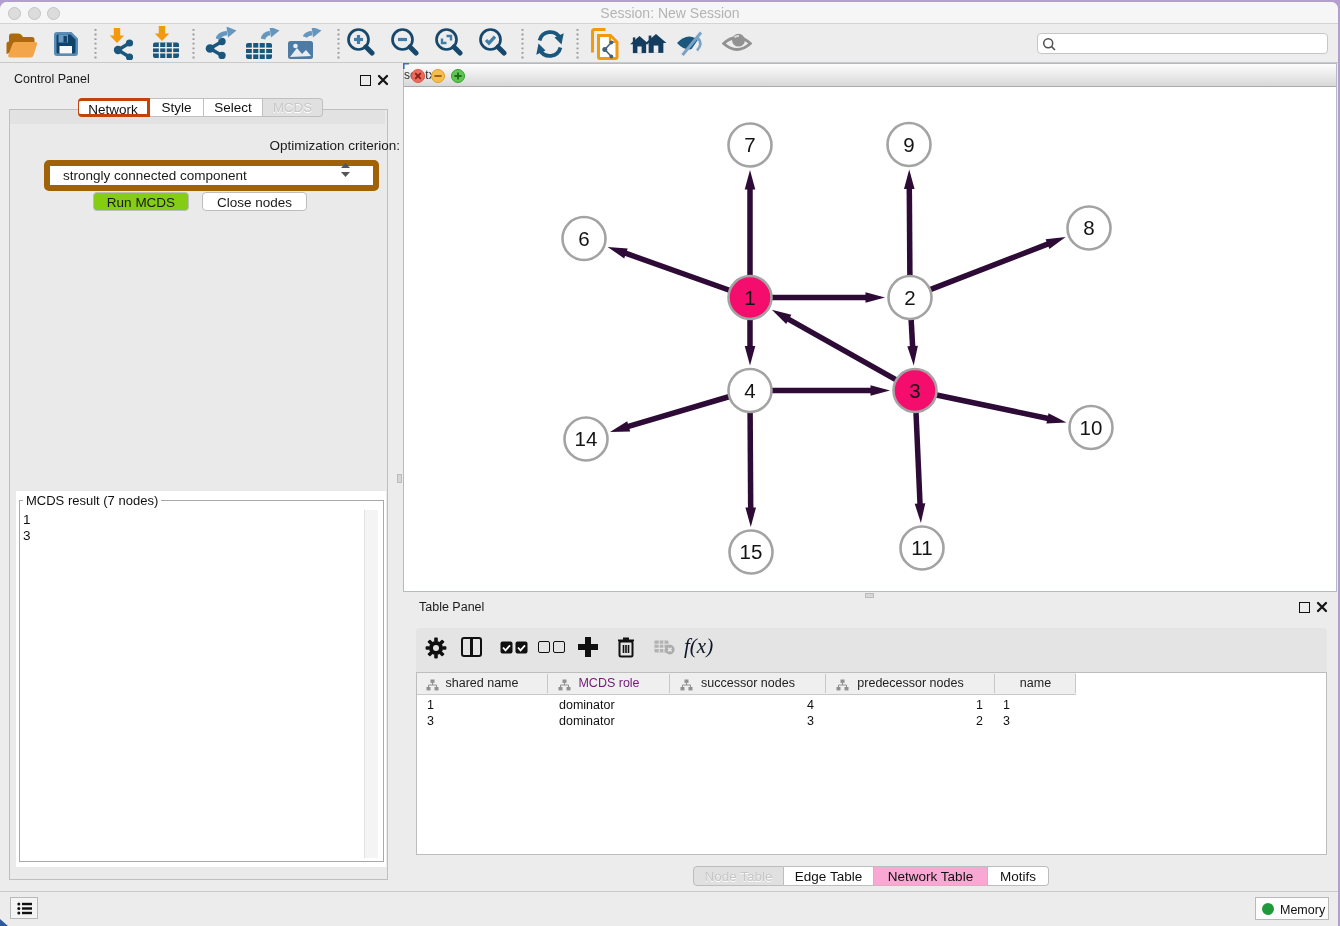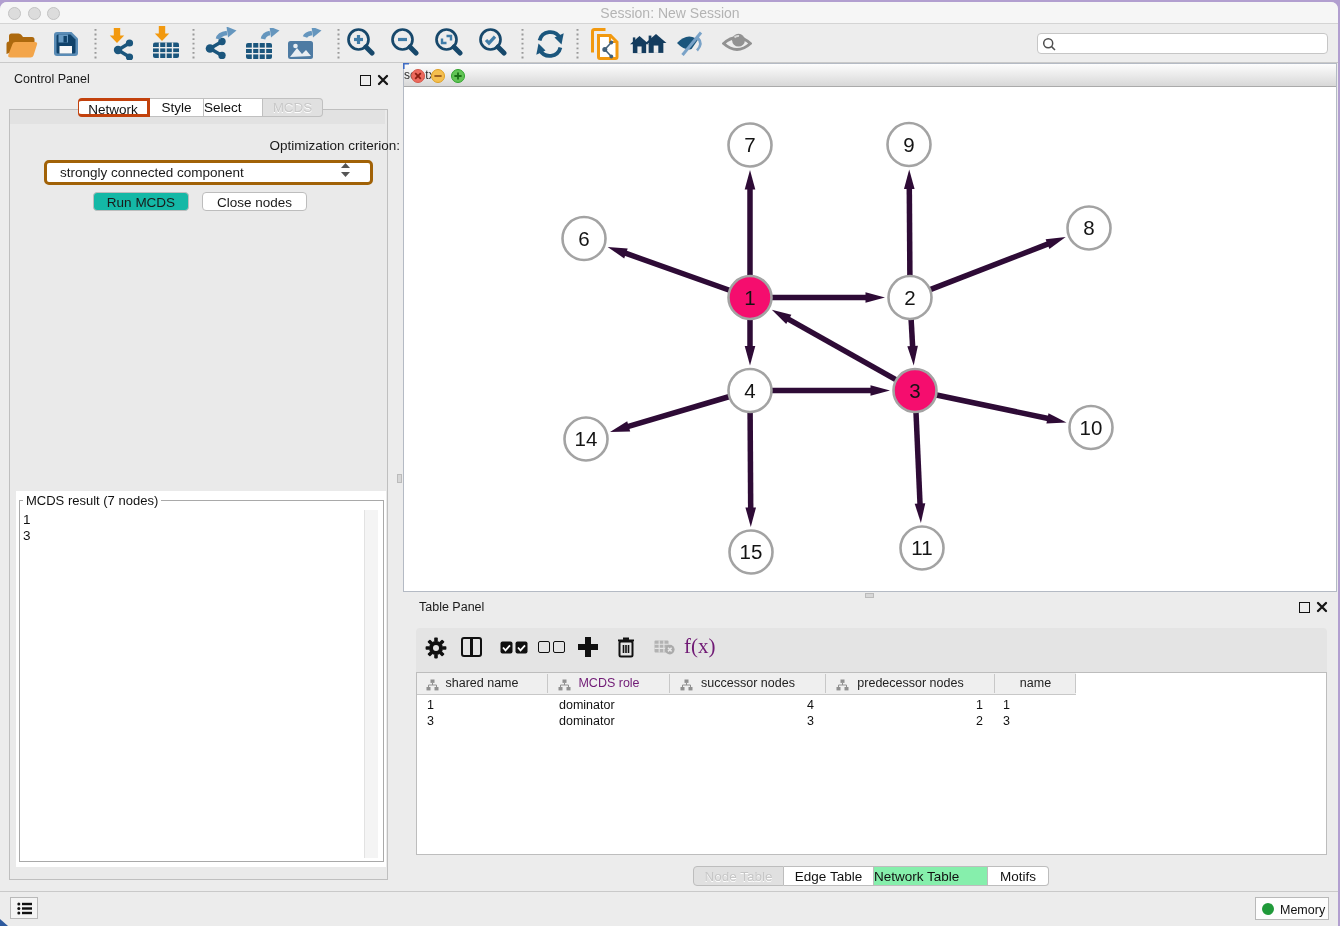--- a/index.html
+++ b/index.html
@@ -142,29 +142,29 @@
   </svg>
 <div class="abs" style="left:14px;top:72px;font-size:12.5px;color:#1a1a1a">Control Panel</div>
 <div style="position:absolute;left:360px;top:75px;width:9px;height:9px;border:1.6px solid #111"></div>
 <svg style="position:absolute;left:377px;top:74px" width="12" height="12" viewBox="0 0 12 12">
     <path d="M2 2 L10 10 M10 2 L2 10" stroke="#151515" stroke-width="2.3" stroke-linecap="round"></path>
   </svg>
 <div class="abs" style="left:8.5px;top:109px;width:377px;height:769px;border:1px solid #bfbfbf;background:#eaeaea"></div>
 <div class="abs" style="left:9.5px;top:110px;width:375px;height:14px;background:#e2e2e2"></div>
 <div class="abs" style="left:78px;top:98px;width:72px;height:19px;background:#ffffff;border:3px solid #c2410c;border-left-width:1px;border-radius:4px 0 0 4px;box-sizing:border-box;font-size:13.5px;color:#111;text-align:center;line-height:17px">Network</div>
 <div class="abs" style="left:150px;top:98px;width:54px;height:19px;background:#ffffff;border:1px solid #c0c0c0;border-left-width:0px;box-sizing:border-box;font-size:13.5px;color:#111;text-align:center;line-height:17px">Style</div>
-<div class="abs" style="left:204px;top:98px;width:59px;height:19px;background:#ffffff;border:1px solid #c0c0c0;border-left-width:0px;box-sizing:border-box;font-size:13.5px;color:#111;text-align:left;line-height:17px">Select</div>
+<div class="abs" style="left:204px;top:98px;width:59px;height:19px;background:#ffffff;border:1px solid #c0c0c0;border-left-width:0px;box-sizing:border-box;font-size:13.5px;color:#111;text-align:center;line-height:17px">Select</div>
 <div class="abs" style="left:263px;top:98px;width:60px;height:19px;background:#e0e0e0;border:1px solid #c0c0c0;border-left-width:0px;border-radius:0 4px 4px 0;box-sizing:border-box;font-size:13.5px;color:#c8c8c8;text-shadow:0 1px 0 #fff;text-align:center;line-height:17px">MCDS</div>
 <div class="abs" style="left:0px;top:138px;width:400px;text-align:right;font-size:13.5px;color:#1a1a1a">Optimization criterion:</div>
-<div class="abs" style="left:44px;top:160px;width:310px;height:19px;background:#fff;border:3px solid #a16207;border-radius:5px;font-size:13.5px;color:#1a1a1a;line-height:19px;padding-left:13px">strongly connected component</div>
+<div class="abs" style="left:44px;top:160px;width:310px;height:19px;background:#fff;border:6px solid #a16207;border-radius:5px;font-size:13.5px;color:#1a1a1a;line-height:19px;padding-left:13px">strongly connected component</div>
 <svg class="abs" style="left:340px;top:163px" width="11" height="14" viewBox="0 0 11 14">
     <polygon points="5.5,0 10,5 1,5" fill="#555"></polygon>
     <polygon points="5.5,14 10,9 1,9" fill="#555"></polygon>
   </svg>
-<div class="abs" style="left:93px;top:192px;width:96px;height:19px;background:#14b8a6;border:1px solid #bdbdbd;border-radius:4px;font-size:13.5px;color:#1a1a1a;text-align:center;line-height:19px;box-sizing:border-box">Run MCDS</div>
+<div class="abs" style="left:93px;top:192px;width:96px;height:19px;background:#84cc16;border:1px solid #bdbdbd;border-radius:4px;font-size:13.5px;color:#1a1a1a;text-align:center;line-height:19px;box-sizing:border-box">Run MCDS</div>
 <div class="abs" style="left:202px;top:192px;width:105px;height:19px;background:#fff;border:1px solid #bdbdbd;border-radius:4px;font-size:13.5px;color:#1a1a1a;text-align:center;line-height:19px;box-sizing:border-box">Close nodes</div>
 <div class="abs" style="left:16px;top:491px;width:370px;height:376px;background:#fff"></div>
 <div class="abs" style="left:19px;top:500px;width:363px;height:360px;border:1px solid #a9a9a9"></div>
 <div class="abs" style="left:23px;top:493px;background:#fff;padding:0 3px;font-size:13px;color:#111">MCDS result (7 nodes)</div>
 <div class="abs" style="left:23px;top:512px;font-size:13.5px;color:#111;line-height:16px">1<br>3</div>
 <div class="abs" style="left:364px;top:510px;width:13px;height:348px;background:#f4f4f4;border-left:1px solid #e2e2e2"></div>
 <div class="abs" style="left:403px;top:63px;width:934px;height:529px;border:1px solid #b4bac4;background:#fff;box-sizing:border-box"></div>
 <div class="abs" style="left:404px;top:64px;width:932px;height:23px;background:linear-gradient(#fdfdfd,#d8d8d8);border-bottom:1px solid #aaa;box-sizing:border-box"></div>
 <div class="abs" style="left:404px;top:68px;width:932px;font-size:12px;color:#2b2b2b">scc.txt</div>
 <div class="abs" style="left:411px;top:69px;width:14px;height:14px;border-radius:50%;background:#ed6a5e;border:1px solid #d5584a;box-sizing:border-box"></div>
@@ -277,21 +277,21 @@
     <line x1="1" y1="4.5" x2="17" y2="4.5" stroke="#101010" stroke-width="2"></line>
     <rect x="6" y="1.5" width="6" height="2.4" fill="#101010"></rect>
     <path d="M6.5 9 v8 M9 9 v8 M11.5 9 v8" stroke="#101010" stroke-width="1.6"></path>
   </svg>
 <svg style="position:absolute;left:654px;top:640px" width="21" height="15" viewBox="0 0 21 15">
     <rect x="0.5" y="0.5" width="14" height="12" rx="1" fill="#b2b2b2"></rect>
     <path d="M0.5 4.2 h14 M0.5 8.4 h14 M5.2 0.5 v12 M9.9 0.5 v12" stroke="#e4e4e4" stroke-width="1.1"></path>
     <circle cx="15.8" cy="9.6" r="4.8" fill="#ababab"></circle>
     <path d="M14 7.8 l3.6 3.6 M17.6 7.8 l-3.6 3.6" stroke="#e8e8e8" stroke-width="1.5"></path>
   </svg>
-<div style="position:absolute;left:684px;top:634px;width:40px;font-family:'Liberation Serif',serif;font-size:21px;color:#701a75">f(x)</div>
+<div style="position:absolute;left:684px;top:634px;width:40px;font-family:'Liberation Serif',serif;font-style:italic;font-size:21px;color:#0f172a">f(x)</div>
 <div class="abs" style="left:416px;top:672px;width:911px;height:183px;background:#fff;border:1px solid #bdbdbd;box-sizing:border-box"></div>
 <div class="abs" style="left:417px;top:673px;width:659px;height:21px;background:#efefef;border-bottom:1px solid #c8c8c8"></div>
 <div class="abs" style="left:416px;top:676px;width:132px;text-align:center;font-size:12.5px;color:#222">shared name</div>
 <div class="abs" style="left:547px;top:674px;width:1px;height:19px;background:#c8c8c8"></div>
 <svg style="position:absolute;left:426px;top:679px" width="13" height="12" viewBox="0 0 13 12">
     <rect x="4.5" y="0.5" width="4" height="3.4" fill="#909090"></rect>
     <rect x="0.5" y="8" width="4" height="3.4" fill="#909090"></rect>
     <rect x="8.5" y="8" width="4" height="3.4" fill="#909090"></rect>
     <path d="M6.5 4 v2 M2.5 8 v-2 h8 v2" fill="none" stroke="#909090" stroke-width="1"></path>
   </svg>
@@ -326,21 +326,21 @@
 <div class="abs" style="left:670px;top:698px;width:144px;text-align:right;font-size:12.5px;color:#111">4</div>
 <div class="abs" style="left:826px;top:698px;width:157px;text-align:right;font-size:12.5px;color:#111">1</div>
 <div class="abs" style="left:1003px;top:698px;font-size:12.5px;color:#111">1</div>
 <div class="abs" style="left:427px;top:714px;font-size:12.5px;color:#111">3</div>
 <div class="abs" style="left:559px;top:714px;font-size:12.5px;color:#111">dominator</div>
 <div class="abs" style="left:670px;top:714px;width:144px;text-align:right;font-size:12.5px;color:#111">3</div>
 <div class="abs" style="left:826px;top:714px;width:157px;text-align:right;font-size:12.5px;color:#111">2</div>
 <div class="abs" style="left:1003px;top:714px;font-size:12.5px;color:#111">3</div>
 <div class="abs" style="left:693px;top:866px;width:91px;height:20px;background:#e0e0e0;border:1px solid #bdbdbd;border-left-width:1px;border-radius:4px 0 0 4px;box-sizing:border-box;font-size:13.5px;color:#c6c6c6;text-shadow:0 1px 0 #fff;text-align:center;line-height:19px">Node Table</div>
 <div class="abs" style="left:784px;top:866px;width:90px;height:20px;background:#fff;border:1px solid #bdbdbd;border-left-width:0px;box-sizing:border-box;font-size:13.5px;color:#111;text-align:center;line-height:19px">Edge Table</div>
-<div class="abs" style="left:874px;top:866px;width:114px;height:20px;background:#86efac;border:1px solid #bdbdbd;border-left-width:0px;box-sizing:border-box;font-size:13.5px;color:#111;text-align:left;line-height:19px">Network Table</div>
+<div class="abs" style="left:874px;top:866px;width:114px;height:20px;background:#f9a8d4;border:1px solid #bdbdbd;border-left-width:0px;box-sizing:border-box;font-size:13.5px;color:#111;text-align:center;line-height:19px">Network Table</div>
 <div class="abs" style="left:988px;top:866px;width:61px;height:20px;background:#fff;border:1px solid #bdbdbd;border-left-width:0px;border-radius:0 4px 4px 0;box-sizing:border-box;font-size:13.5px;color:#111;text-align:center;line-height:19px">Motifs</div>
 <div class="abs" style="left:0;top:891px;width:1337.5px;height:35px;background:#ececec;border-top:1px solid #c9c9c9"></div>
 <div class="abs" style="left:10px;top:897px;width:28px;height:22px;background:#f4f4f4;border:1px solid #b9b9b9;box-sizing:border-box"></div>
 <svg class="abs" style="left:17px;top:902px" width="15" height="13" viewBox="0 0 15 13">
     <g fill="#111">
       <circle cx="1.8" cy="2" r="1.5"></circle>
       <circle cx="1.8" cy="6.5" r="1.5"></circle>
       <circle cx="1.8" cy="11" r="1.5"></circle>
       <rect x="5" y="0.8" width="10" height="2.4"></rect>
       <rect x="5" y="5.3" width="10" height="2.4"></rect>

